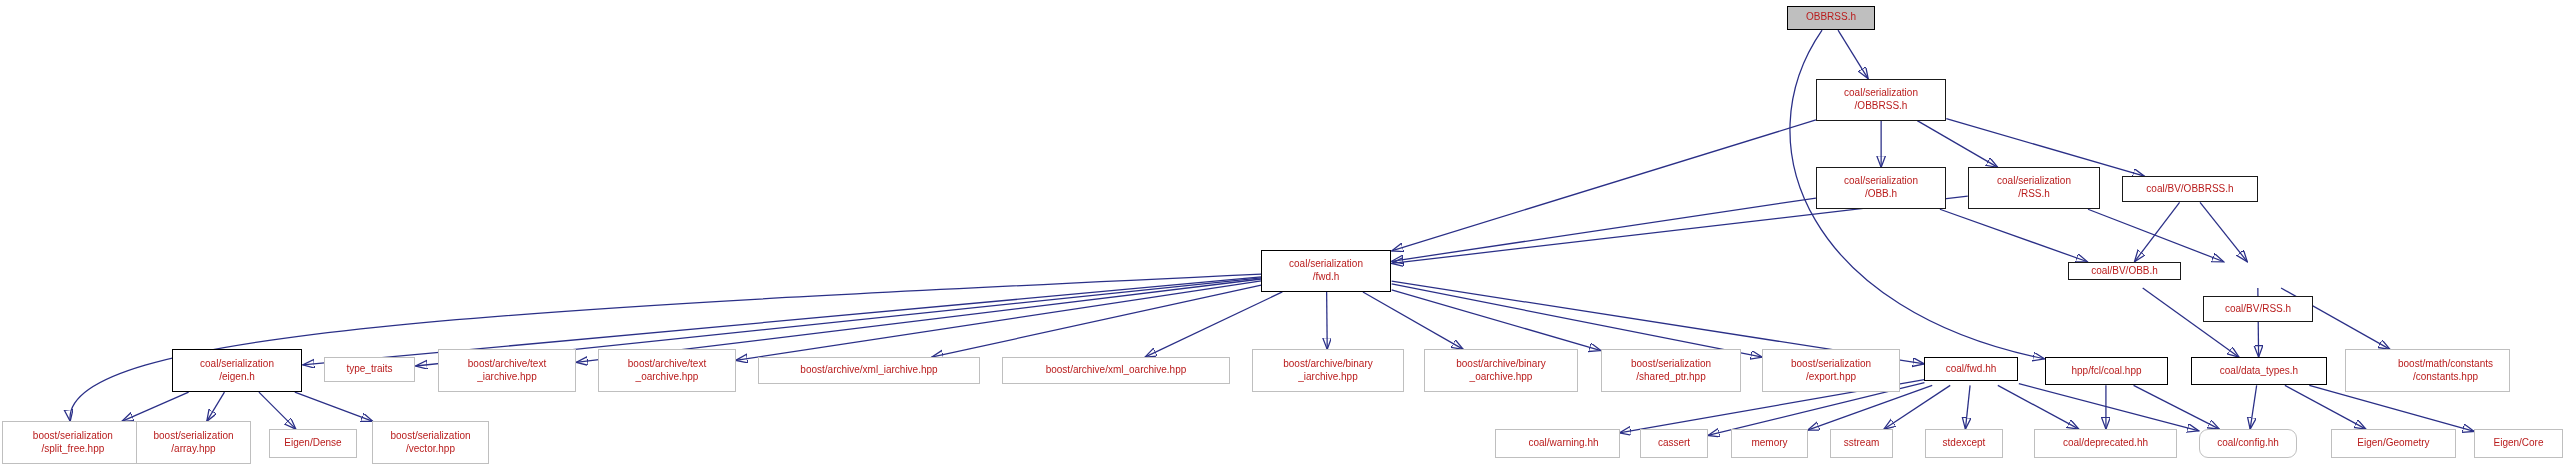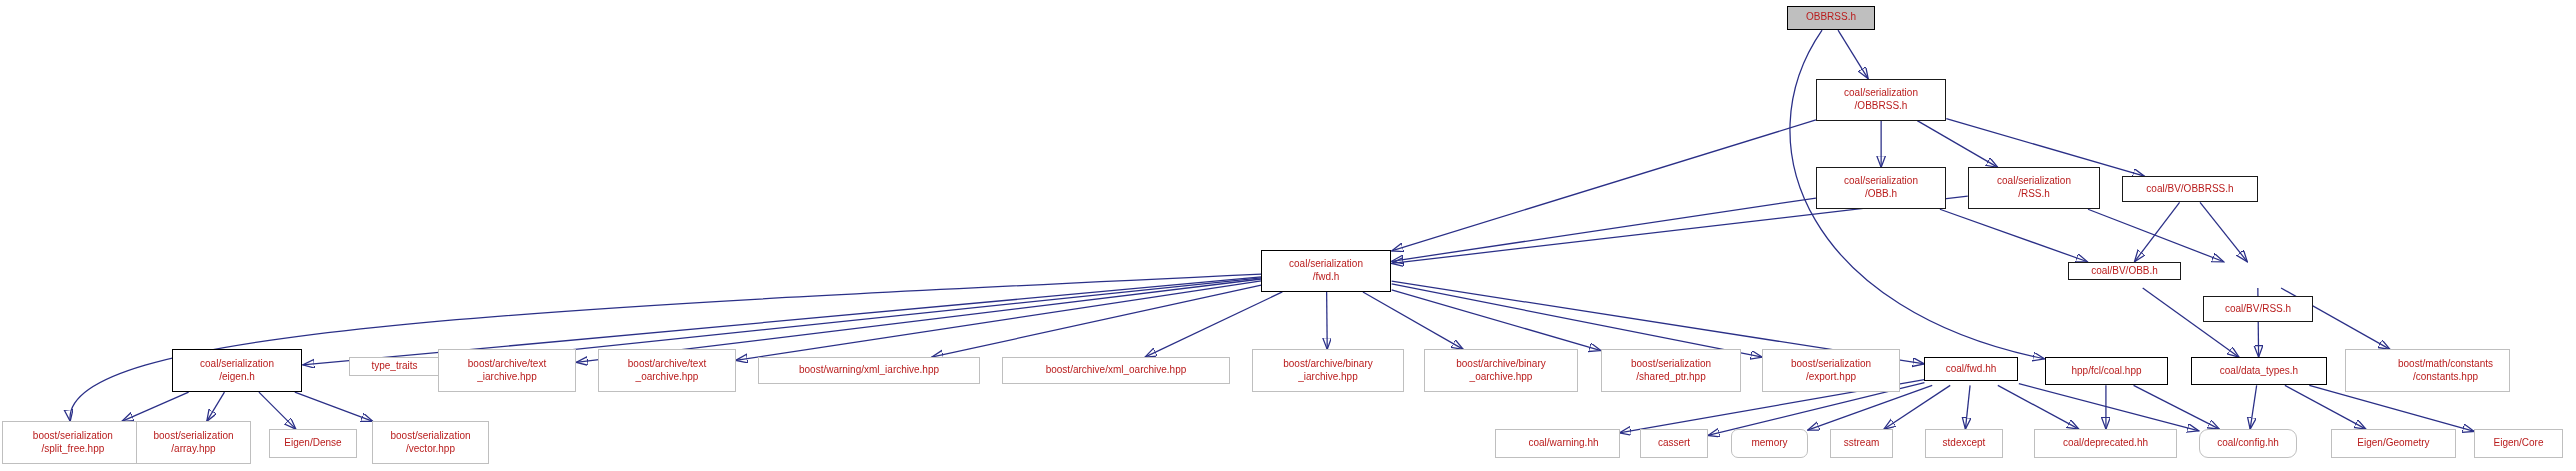--- a/index.html
+++ b/index.html
@@ -93,26 +93,26 @@
 /OBB.h</div>
       <div class="node normal" style="left: 1968px; top: 167px; width: 132px; height: 42px;">coal/serialization
 /RSS.h</div>
       <div class="node normal" style="left: 2122px; top: 176px; width: 136px; height: 26px;">coal/BV/OBBRSS.h</div>
       <div class="node bold" style="left: 1261px; top: 250px; width: 130px; height: 42px;">coal/serialization
 /fwd.h</div>
       <div class="node normal" style="left: 2068px; top: 262px; width: 113px; height: 18px;">coal/BV/OBB.h</div>
       <div class="node normal" style="left: 2203px; top: 262px; width: 110px; height: 26px; margin-top: 34px;">coal/BV/RSS.h</div>
       <div class="node bold" style="left: 172px; top: 349px; width: 130px; height: 43px;">coal/serialization
 /eigen.h</div>
-      <div class="node leaf" style="left: 324px; top: 357px; width: 91px; height: 19px; margin-left: 25px;">type_traits</div>
+      <div class="node leaf" style="left: 324px; top: 357px; width: 91px; height: 25px;">type_traits</div>
       <div class="node leaf" style="left: 438px; top: 349px; width: 138px; height: 43px;">boost/archive/text
 _iarchive.hpp</div>
       <div class="node leaf" style="left: 598px; top: 349px; width: 138px; height: 43px;">boost/archive/text
 _oarchive.hpp</div>
-      <div class="node leaf" style="left: 758px; top: 357px; width: 222px; height: 27px;">boost/warning/xml_iarchive.hpp</div>
+      <div class="node leaf" style="left: 758px; top: 357px; width: 222px; height: 27px;">boost/archive/xml_iarchive.hpp</div>
       <div class="node leaf" style="left: 1002px; top: 357px; width: 228px; height: 27px;">boost/archive/xml_oarchive.hpp</div>
       <div class="node leaf" style="left: 1252px; top: 349px; width: 152px; height: 43px;">boost/archive/binary
 _iarchive.hpp</div>
       <div class="node leaf" style="left: 1424px; top: 349px; width: 154px; height: 43px;">boost/archive/binary
 _oarchive.hpp</div>
       <div class="node leaf" style="left: 1601px; top: 349px; width: 140px; height: 43px;">boost/serialization
 /shared_ptr.hpp</div>
       <div class="node leaf" style="left: 1762px; top: 349px; width: 138px; height: 43px;">boost/serialization
 /export.hpp</div>
       <div class="node bold" style="left: 1924px; top: 357px; width: 94px; height: 24px;">coal/fwd.hh</div>
@@ -122,21 +122,21 @@
 /constants.hpp</div>
       <div class="node leaf" style="left: 2.4px; top: 421px; width: 141px; height: 43px;">boost/serialization
 /split_free.hpp</div>
       <div class="node leaf" style="left: 136px; top: 421px; width: 115px; height: 43px;">boost/serialization
 /array.hpp</div>
       <div class="node leaf" style="left: 269px; top: 429px; width: 88px; height: 29px;">Eigen/Dense</div>
       <div class="node leaf" style="left: 372px; top: 421px; width: 117px; height: 43px;">boost/serialization
 /vector.hpp</div>
       <div class="node leaf" style="left: 1495px; top: 429px; width: 125px; height: 29px; padding-left: 12px;">coal/warning.hh</div>
       <div class="node leaf" style="left: 1640px; top: 429px; width: 68px; height: 29px;">cassert</div>
-      <div class="node leaf" style="left: 1731px; top: 429px; width: 77px; height: 29px; border-radius: 7px;">memory</div>
+      <div class="node leaf" style="left: 1731px; top: 429px; width: 77px; height: 29px;">memory</div>
       <div class="node leaf" style="left: 1830px; top: 429px; width: 63px; height: 29px;">sstream</div>
       <div class="node leaf" style="left: 1925px; top: 429px; width: 78px; height: 29px;">stdexcept</div>
       <div class="node leaf" style="left: 2034px; top: 429px; width: 143px; height: 29px;">coal/deprecated.hh</div>
       <div class="node leaf" style="left: 2199px; top: 429px; width: 98px; height: 29px; border-radius: 9px;">coal/config.hh</div>
       <div class="node leaf" style="left: 2331px; top: 429px; width: 125px; height: 29px;">Eigen/Geometry</div>
       <div class="node leaf" style="left: 2474px; top: 429px; width: 89px; height: 29px;">Eigen/Core</div>
     </div>
 </div>
 
 

